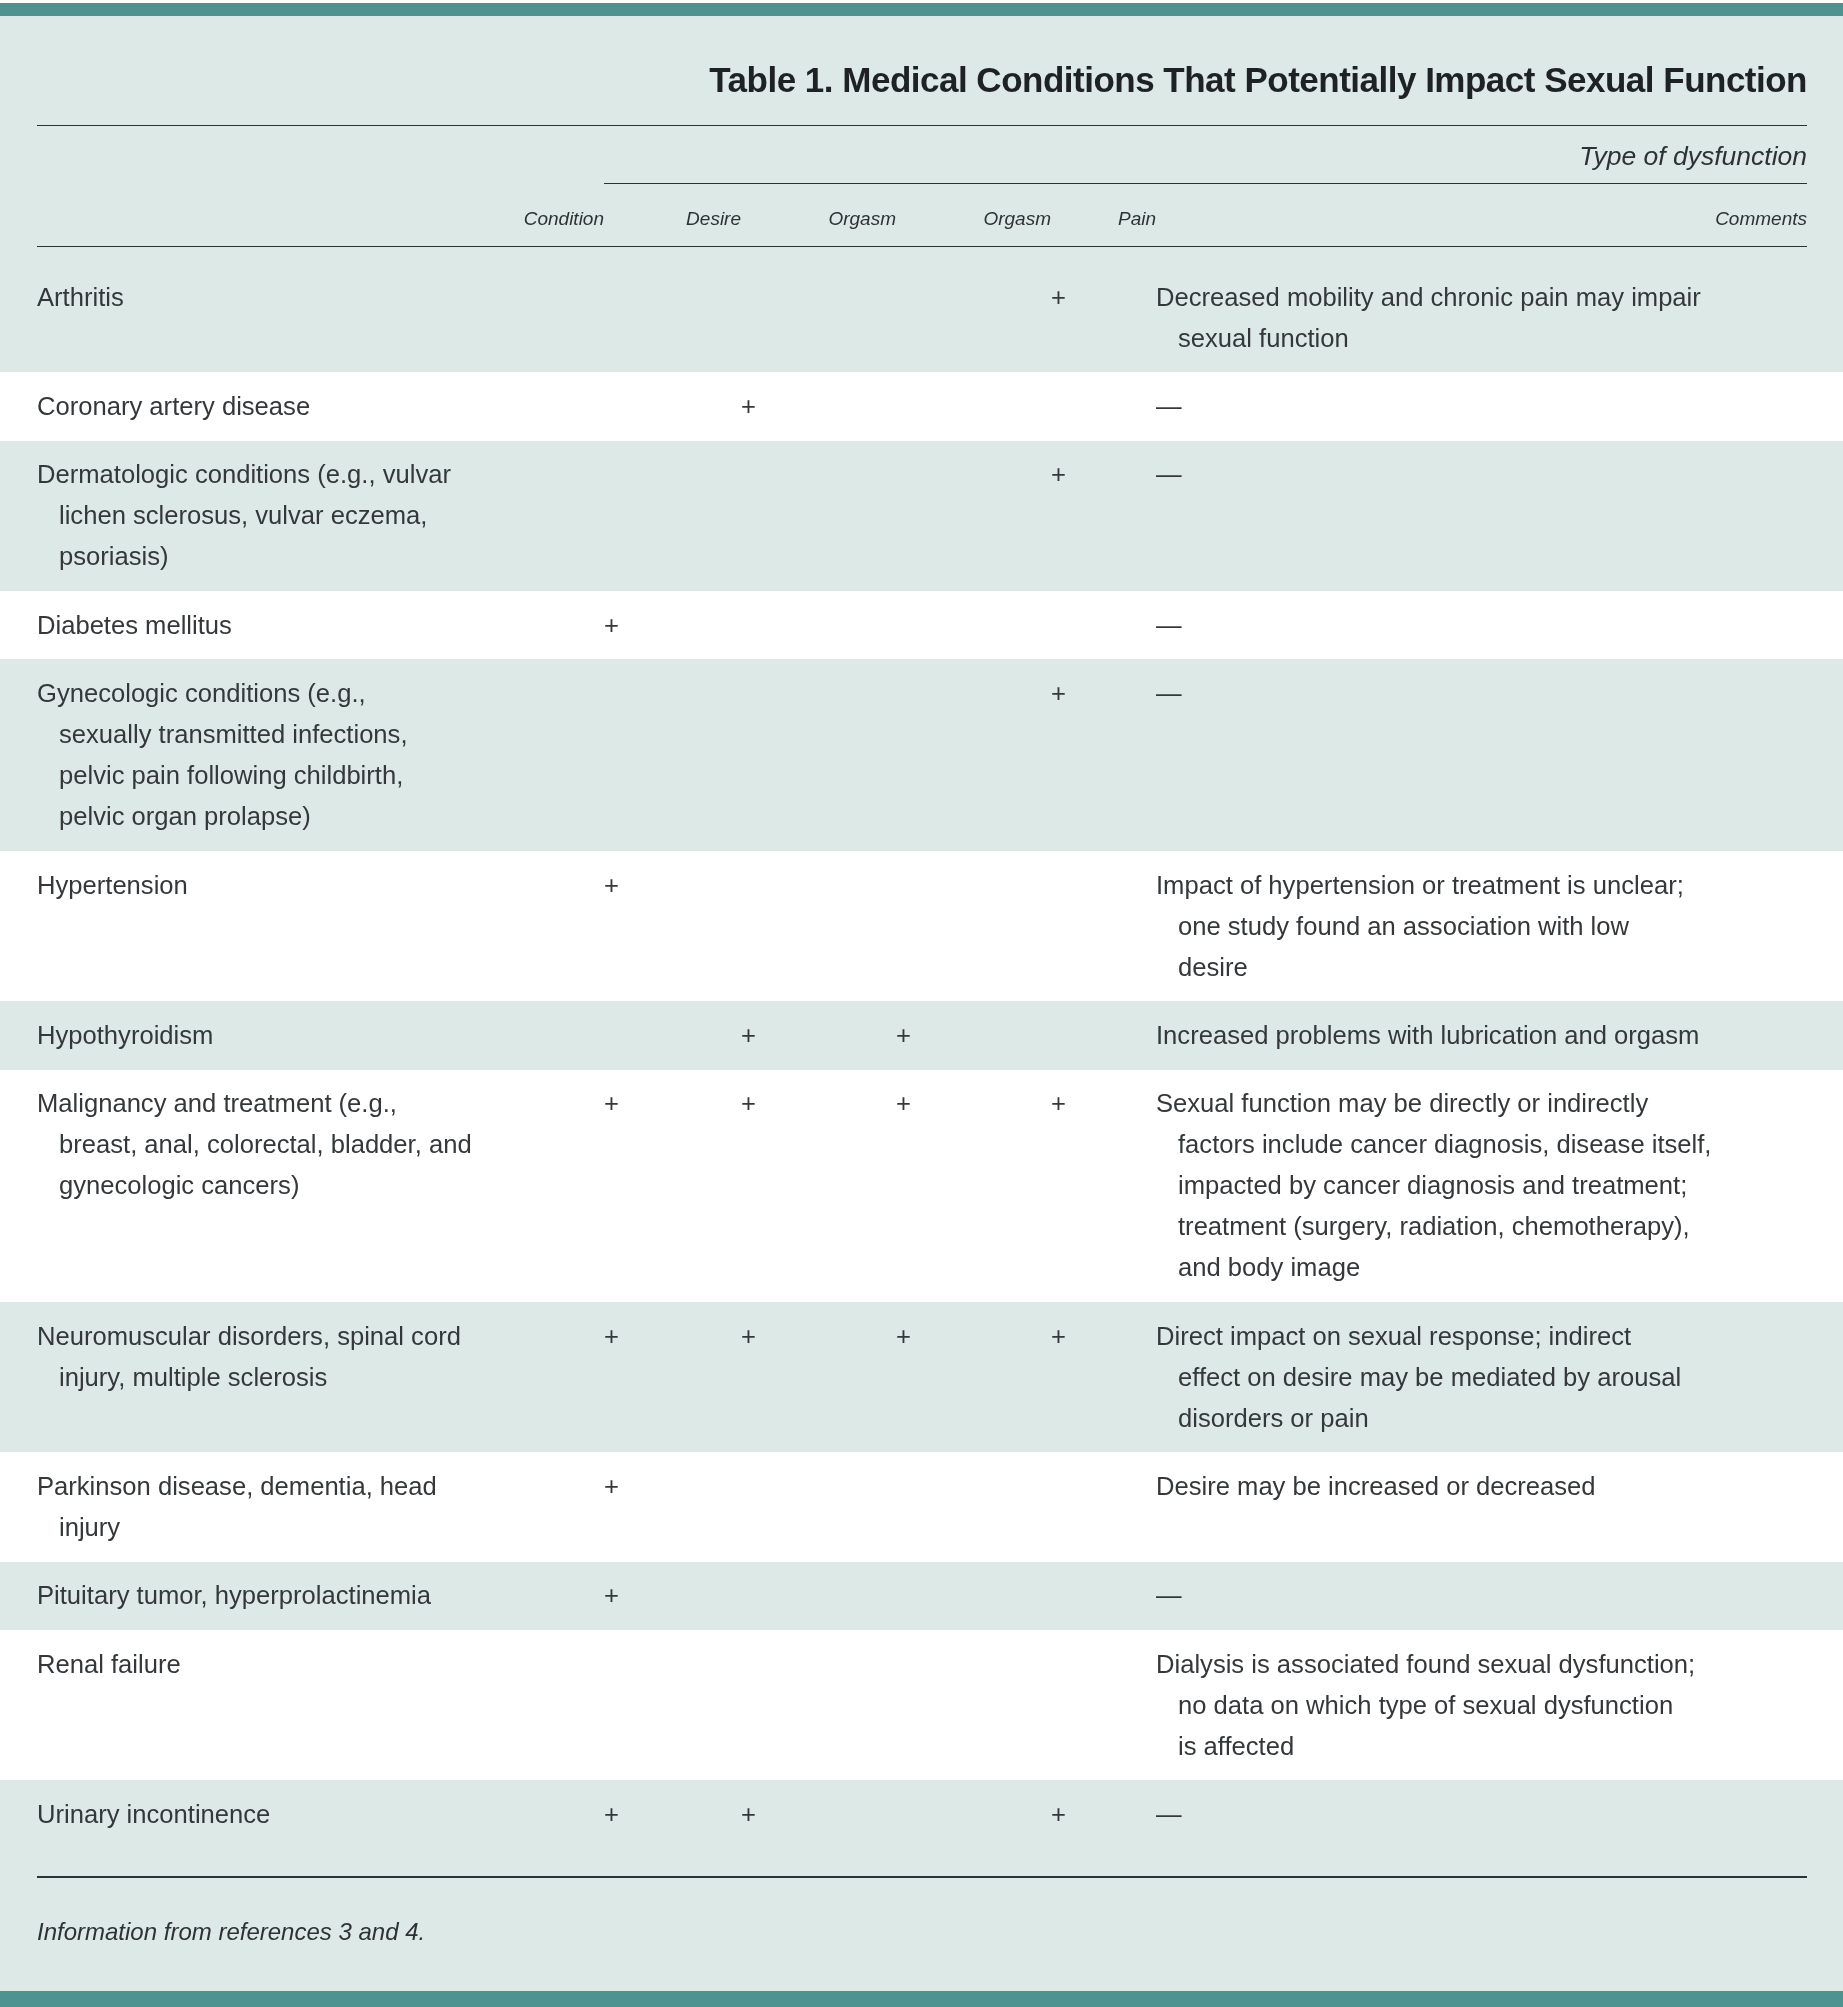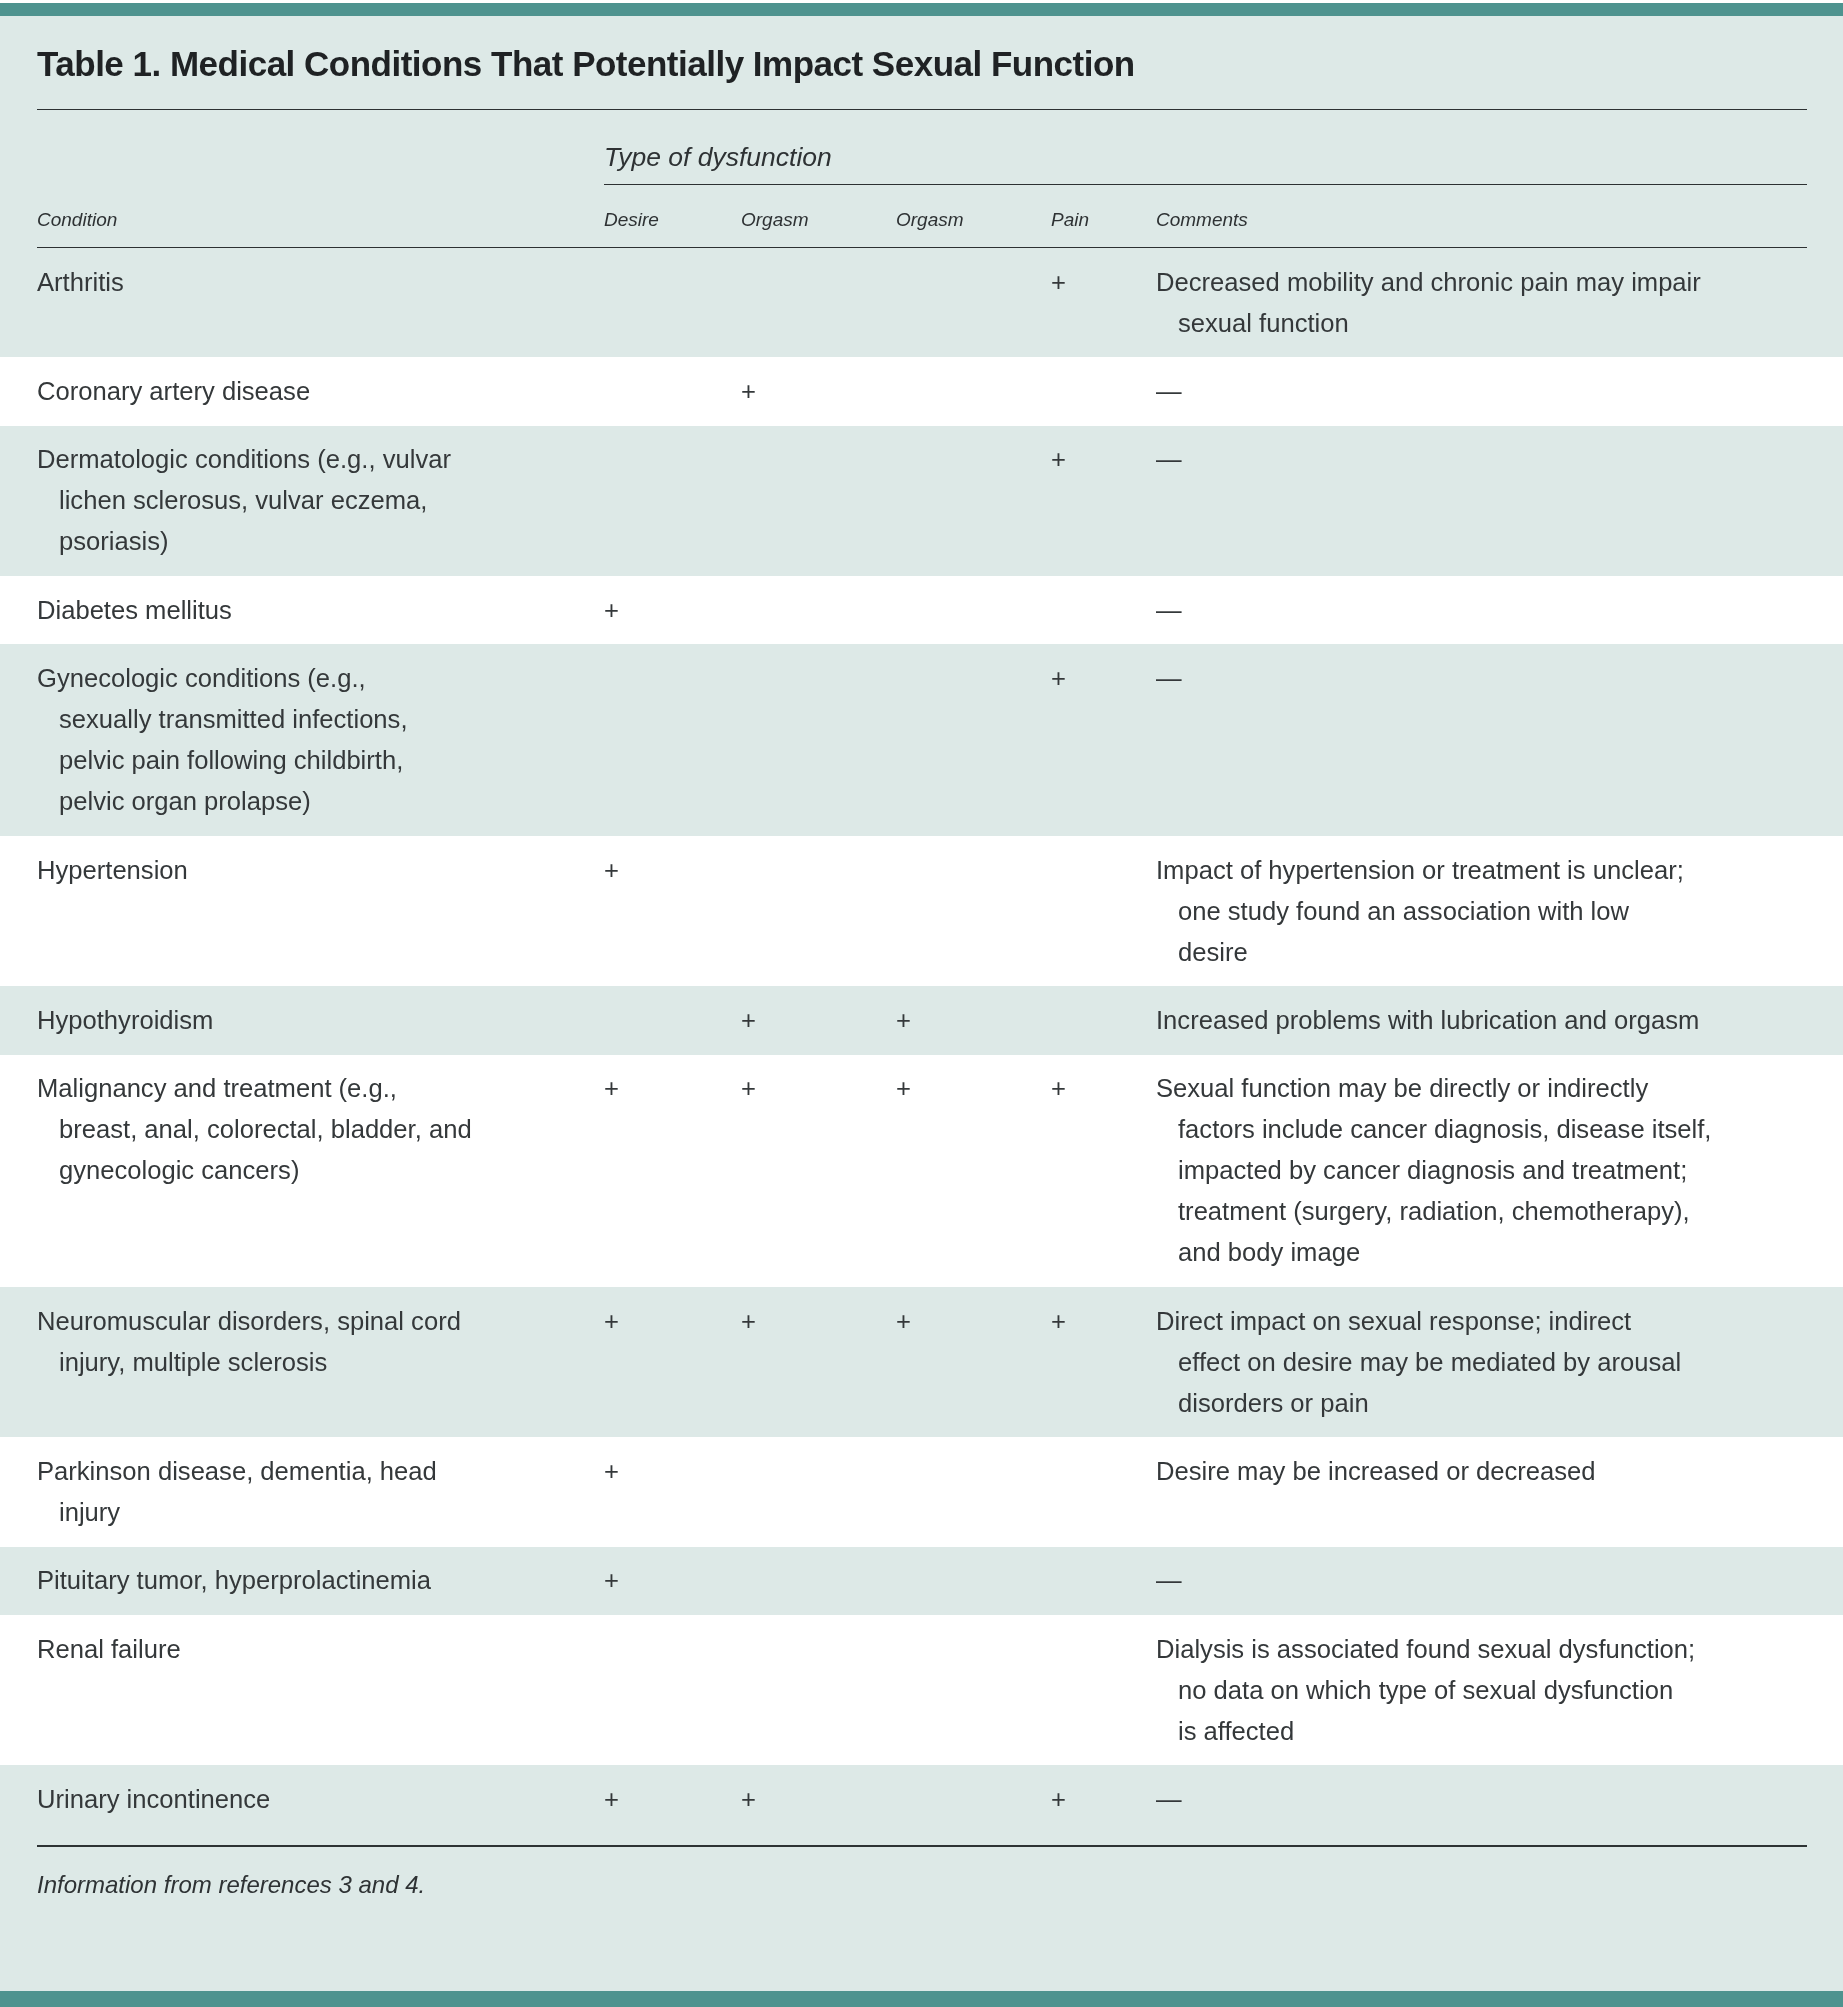--- a/index.html
+++ b/index.html
@@ -10,33 +10,33 @@
     font-family:"Liberation Sans","DejaVu Sans",sans-serif;
     color:#34383a;
     display:flex; flex-direction:column;
     overflow:hidden;
     box-sizing:border-box;
   }
   .top-white-strip { height:2.7px; background:#ffffff; }
   .accent-bar { height:13.7px; background:#4e938f; }
   .accent-bar.bottom { height:16.4px; margin-top:auto; }
 
-  .content { padding:0 37px; }
+  .content { padding:16px 37px;text-align:right; }
 
   .table-title {
     padding-top:29px;
     font-size:35px; line-height:38px;
     font-weight:bold; color:#1f2224;
     letter-spacing:-0.5px;
   }
   .title-rule { margin-top:25.6px; border-top:1.8px solid #2c3132; }
 
   .group-header {
     margin-left:567px;
-    margin-top:34px;
+    margin-top:17px;
     font-size:26.5px; line-height:27.4px;
     font-style:italic; color:#2e3234;
     padding-bottom:12.8px;
     border-bottom:1.8px solid #2c3132;
   }
 
   .col-labels {
     display:grid;
     grid-template-columns:567px 137px 155px 155px 105px 1fr;
     padding:20px 0 12.8px 0;

